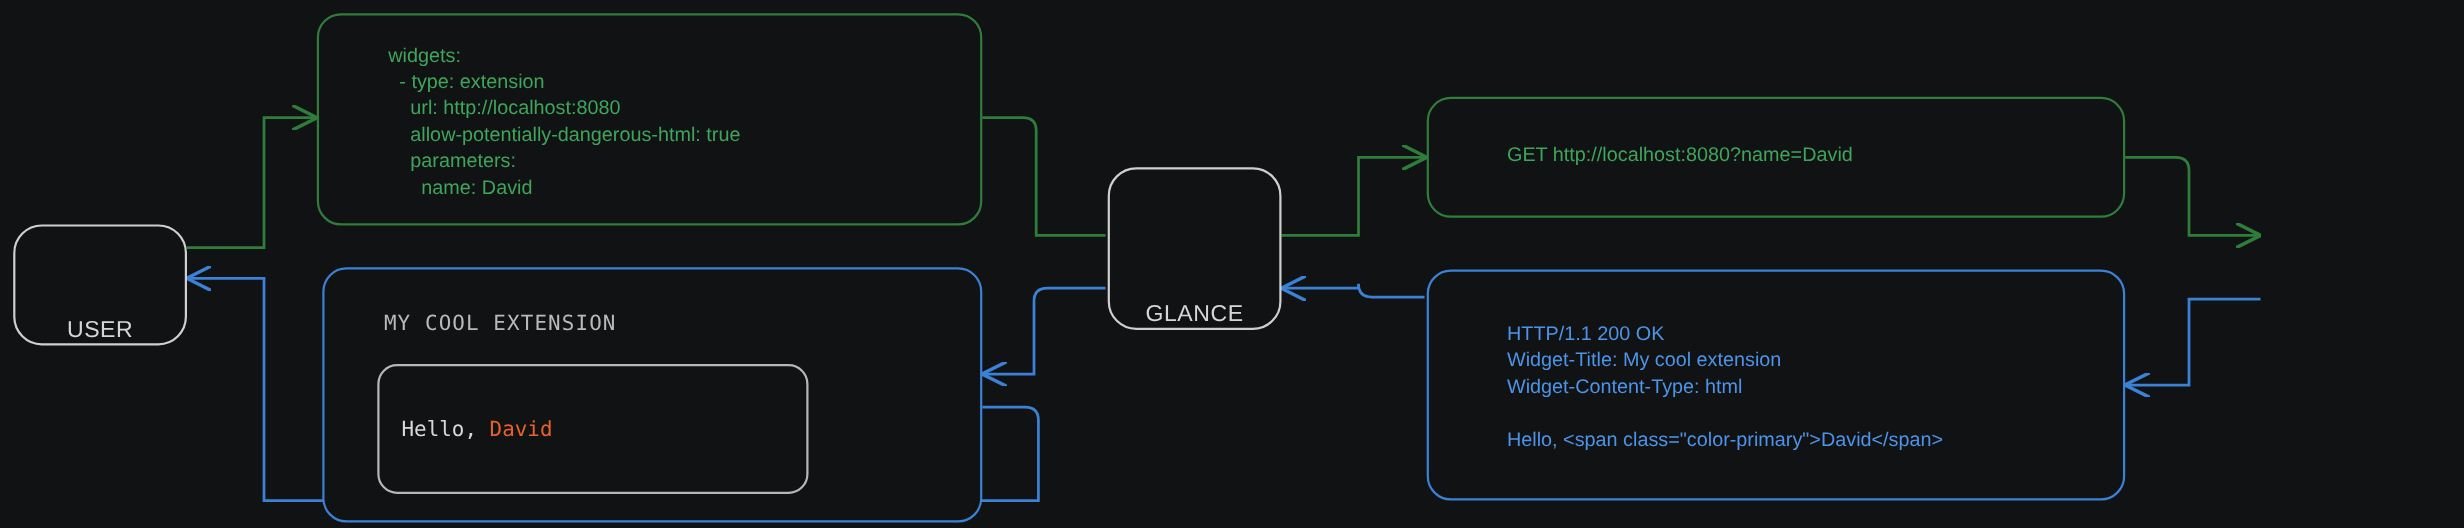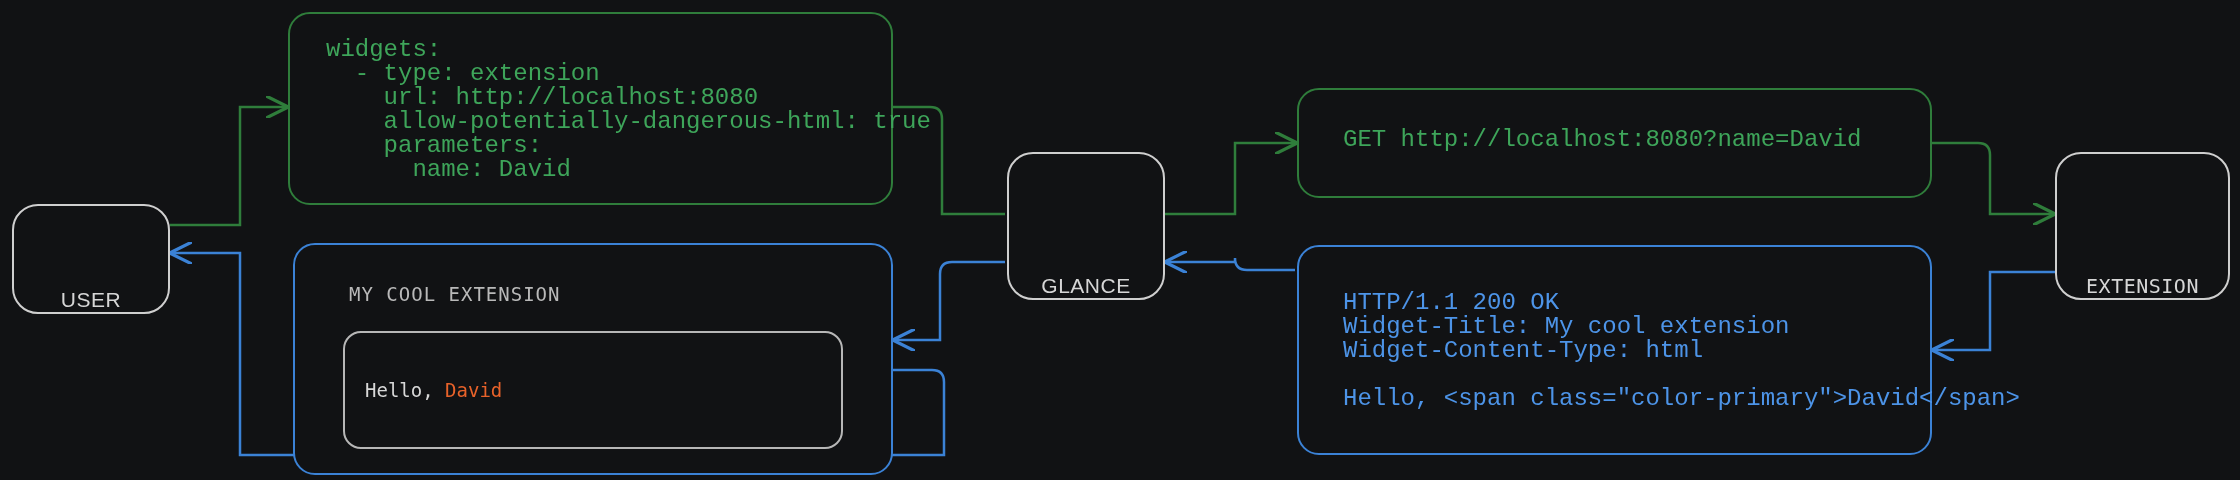--- a/index.html
+++ b/index.html
@@ -56,24 +56,25 @@
   .panel {
     position: absolute;
     box-sizing: border-box;
     border-radius: 22px;
     background: #111214;
     border: 2px solid #2f7d3b;
   }
   .panel.blue { border-color: #3b82d6; }
 
   .code {
-    font-family: Liberation Mono, monospace;
-    font-size: 24px;
+    font-family: Liberation Sans, sans-serif;
+    font-size: 18px;
     line-height: 24px;
     white-space: pre;
+    margin-left: 27px;
   }
   .code.green { color: #3ea55a; }
   .code.blue  { color: #4d94e8; }
 
   #panel-yaml     { left: 288px;  top: 12px;  width: 605px; height: 193px; }
   #panel-yaml .code { position: absolute; left: 36px; top: 24px; }
 
   #panel-request  { left: 1297px; top: 88px;  width: 635px; height: 110px; padding-left: 20px; }
   #panel-request .code { position: absolute; left: 44px; top: 38px; }
 
@@ -88,21 +89,21 @@
     top: 38px;
     font-family: "DejaVu Sans Mono", monospace;
     font-size: 19px;
     letter-spacing: 1px;
     color: #b9b9b9;
   }
   #widget-card {
     position: absolute;
     left: 48px;
     top: 86px;
-    width: 500px;
+    width: 392px;
     height: 118px;
     box-sizing: border-box;
     border: 2px solid #b7b7b7;
     border-radius: 18px;
     background: #111214;
     padding-left: 13px;
   }
   #widget-card-text {
     position: absolute;
     left: 20px;
@@ -150,23 +151,20 @@
   </svg>
 
   <div class="node sans" id="node-user">
     <span>USER</span>
   </div>
 
   <div class="node sans" id="node-glance">
     <span>GLANCE</span>
   </div>
 
-  <div class="node mono" id="node-extension">
-    <span>EXTENSION</span>
-  </div>
 
   <div class="panel" id="panel-yaml">
     <div class="code green">widgets:
   - type: extension
     url: http://localhost:8080
     allow-potentially-dangerous-html: true
     parameters:
       name: David</div>
   </div>
 

